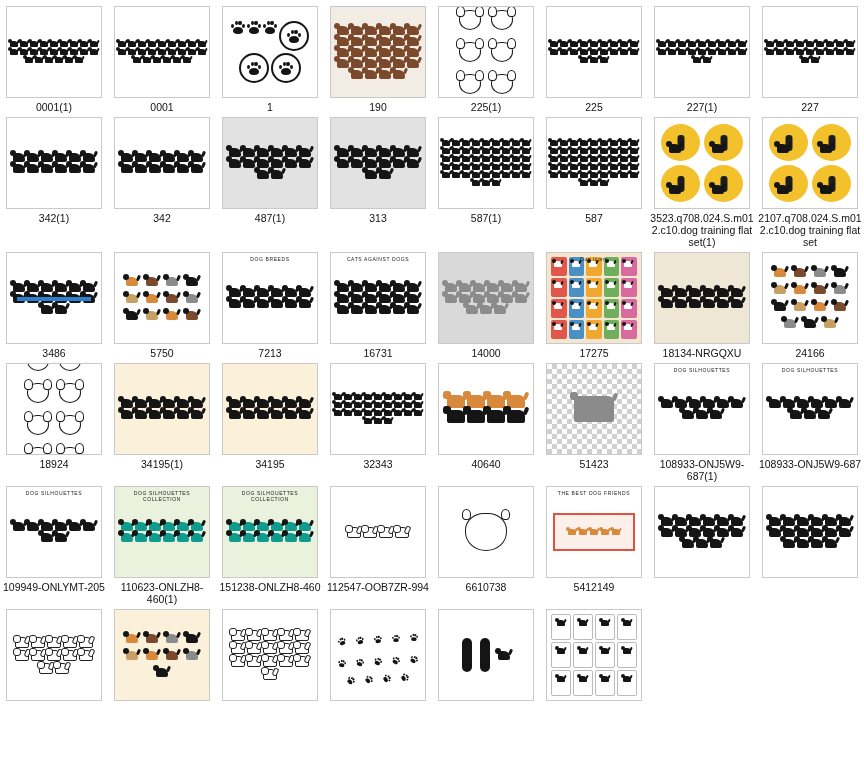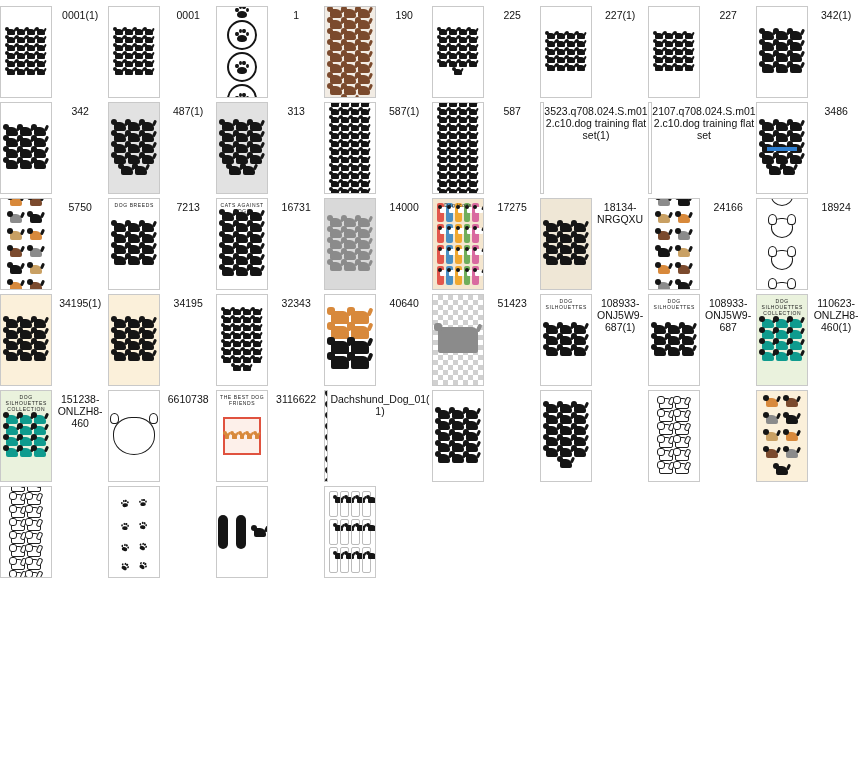--- a/index.html
+++ b/index.html
@@ -18,21 +18,22 @@
   .grid {
     display: grid;
     grid-template-columns: repeat(8, 108px);
     column-gap: 0px;
     row-gap: 0px;
     padding: 2px 0 0 0;
   }
   .cell {
     width: 108px;
     display: flex;
-    flex-direction: row;
+    flex-direction: column;
+    align-items: center;
     padding-top: 4px;
     box-sizing: border-box;
   }
   .thumb {
     width: 96px;
     height: 92px;
     border: 1px solid #c9c9c9;
     background: #ffffff;
     position: relative;
     overflow: hidden;
@@ -391,20 +392,33 @@
             <div class="dog sm brown"></div>
             <div class="dog sm brown"></div>
             <div class="dog sm brown"></div>
           </div>
         </div>
         <div class="label">190</div>
       </div>
       <div class="cell">
         <div class="thumb" style="background: rgb(255, 255, 255);">
           <div class="sil-wrap">
+            <div class="face" style="margin: 5px 4px;"></div>
+            <div class="face" style="margin: 5px 4px;"></div>
+            <div class="face" style="margin: 5px 4px;"></div>
+            <div class="face" style="margin: 5px 4px;"></div>
+            <div class="face" style="margin: 5px 4px;"></div>
+            <div class="face" style="margin: 5px 4px;"></div>
+          </div>
+        </div>
+        <div class="label">225(1)</div>
+      </div>
+      <div class="cell">
+        <div class="thumb" style="background: rgb(255, 255, 255);">
+          <div class="sil-wrap">
             <div class="dog tiny"></div>
             <div class="dog tiny"></div>
             <div class="dog tiny"></div>
             <div class="dog tiny"></div>
             <div class="dog tiny"></div>
             <div class="dog tiny"></div>
             <div class="dog tiny"></div>
             <div class="dog tiny"></div>
             <div class="dog tiny"></div>
             <div class="dog tiny"></div>
@@ -1074,20 +1088,36 @@
             <div class="dog sm"></div>
             <div class="dog sm"></div>
             <div class="dog sm"></div>
             <div class="dog sm"></div>
           </div>
           <div class="hdr">DOG SILHOUETTES</div>
         </div>
         <div class="label">108933-ONJ5W9-687</div>
       </div>
       <div class="cell">
+        <div class="thumb" style="background: rgb(255, 255, 255);">
+          <div class="sil-wrap">
+            <div class="dog sm"></div>
+            <div class="dog sm"></div>
+            <div class="dog sm"></div>
+            <div class="dog sm"></div>
+            <div class="dog sm"></div>
+            <div class="dog sm"></div>
+            <div class="dog sm"></div>
+            <div class="dog sm"></div>
+          </div>
+          <div class="hdr">DOG SILHOUETTES</div>
+        </div>
+        <div class="label">109949-ONLYMT-205</div>
+      </div>
+      <div class="cell">
         <div class="thumb" style="background: rgb(234, 242, 221);">
           <div class="sil-wrap">
             <div class="dog sm" style="background: rgb(15, 155, 142); box-shadow: none;"></div>
             <div class="dog sm" style="background: rgb(15, 155, 142); box-shadow: none;"></div>
             <div class="dog sm" style="background: rgb(15, 155, 142); box-shadow: none;"></div>
             <div class="dog sm" style="background: rgb(15, 155, 142); box-shadow: none;"></div>
             <div class="dog sm" style="background: rgb(15, 155, 142); box-shadow: none;"></div>
             <div class="dog sm" style="background: rgb(15, 155, 142); box-shadow: none;"></div>
             <div class="dog sm" style="background: rgb(15, 155, 142); box-shadow: none;"></div>
             <div class="dog sm" style="background: rgb(15, 155, 142); box-shadow: none;"></div>
@@ -1112,60 +1142,52 @@
             <div class="dog sm" style="background: rgb(15, 155, 142); box-shadow: none;"></div>
             <div class="dog sm" style="background: rgb(15, 155, 142); box-shadow: none;"></div>
             <div class="dog sm" style="background: rgb(15, 155, 142); box-shadow: none;"></div>
             <div class="dog sm" style="background: rgb(15, 155, 142); box-shadow: none;"></div>
             <div class="dog sm" style="background: rgb(15, 155, 142); box-shadow: none;"></div>
             <div class="dog sm" style="background: rgb(15, 155, 142); box-shadow: none;"></div>
           </div>
           <div class="hdr">DOG SILHOUETTES COLLECTION</div>
         </div>
         <div class="label">151238-ONLZH8-460</div>
+      </div>
+      <div class="cell">
+        <div class="thumb" style="background: rgb(255, 255, 255);">
+          <div class="sil-wrap">
+            <div class="dog sm white"></div>
+            <div class="dog sm white"></div>
+            <div class="dog sm white"></div>
+            <div class="dog sm white"></div>
+          </div>
+        </div>
+        <div class="label">112547-OOB7ZR-994</div>
       </div>
       <div class="cell">
         <div class="thumb" style="background: rgb(255, 255, 255);">
           <div class="centerbox">
             <div class="face" style="width: 40px; height: 36px;"></div>
           </div>
         </div>
         <div class="label">6610738</div>
       </div>
       <div class="cell">
         <div class="thumb" style="background: rgb(255, 255, 255);">
           <div class="pinkbox" style="position: absolute; inset: 26px 6px; display: flex; align-items: center; justify-content: center; gap: 3px;">
             <div class="dog tiny tan"></div>
             <div class="dog tiny tan"></div>
             <div class="dog tiny tan"></div>
             <div class="dog tiny tan"></div>
             <div class="dog tiny tan"></div>
           </div>
           <div class="hdr">THE BEST DOG FRIENDS</div>
         </div>
-        <div class="label">3116622</div>
-      </div>
-      <div class="cell">
-        <div class="thumb" style="background: rgb(255, 255, 255);">
-          <div class="sil-wrap">
-            <div class="dog sm"></div>
-            <div class="dog sm"></div>
-            <div class="dog sm"></div>
-            <div class="dog sm"></div>
-            <div class="dog sm"></div>
-            <div class="dog sm"></div>
-            <div class="dog sm"></div>
-            <div class="dog sm"></div>
-            <div class="dog sm"></div>
-            <div class="dog sm"></div>
-            <div class="dog sm"></div>
-            <div class="dog sm"></div>
-          </div>
-        </div>
-        <div class="label">Dachshund_Dog_01(1)</div>
+        <div class="label">5412149</div>
       </div>
       <div class="cell">
         <div class="thumb" style="background: rgb(255, 255, 255);">
           <div class="sil-wrap">
             <div class="dog sm"></div>
             <div class="dog sm"></div>
             <div class="dog sm"></div>
             <div class="dog sm"></div>
             <div class="dog sm"></div>
             <div class="dog sm"></div>

